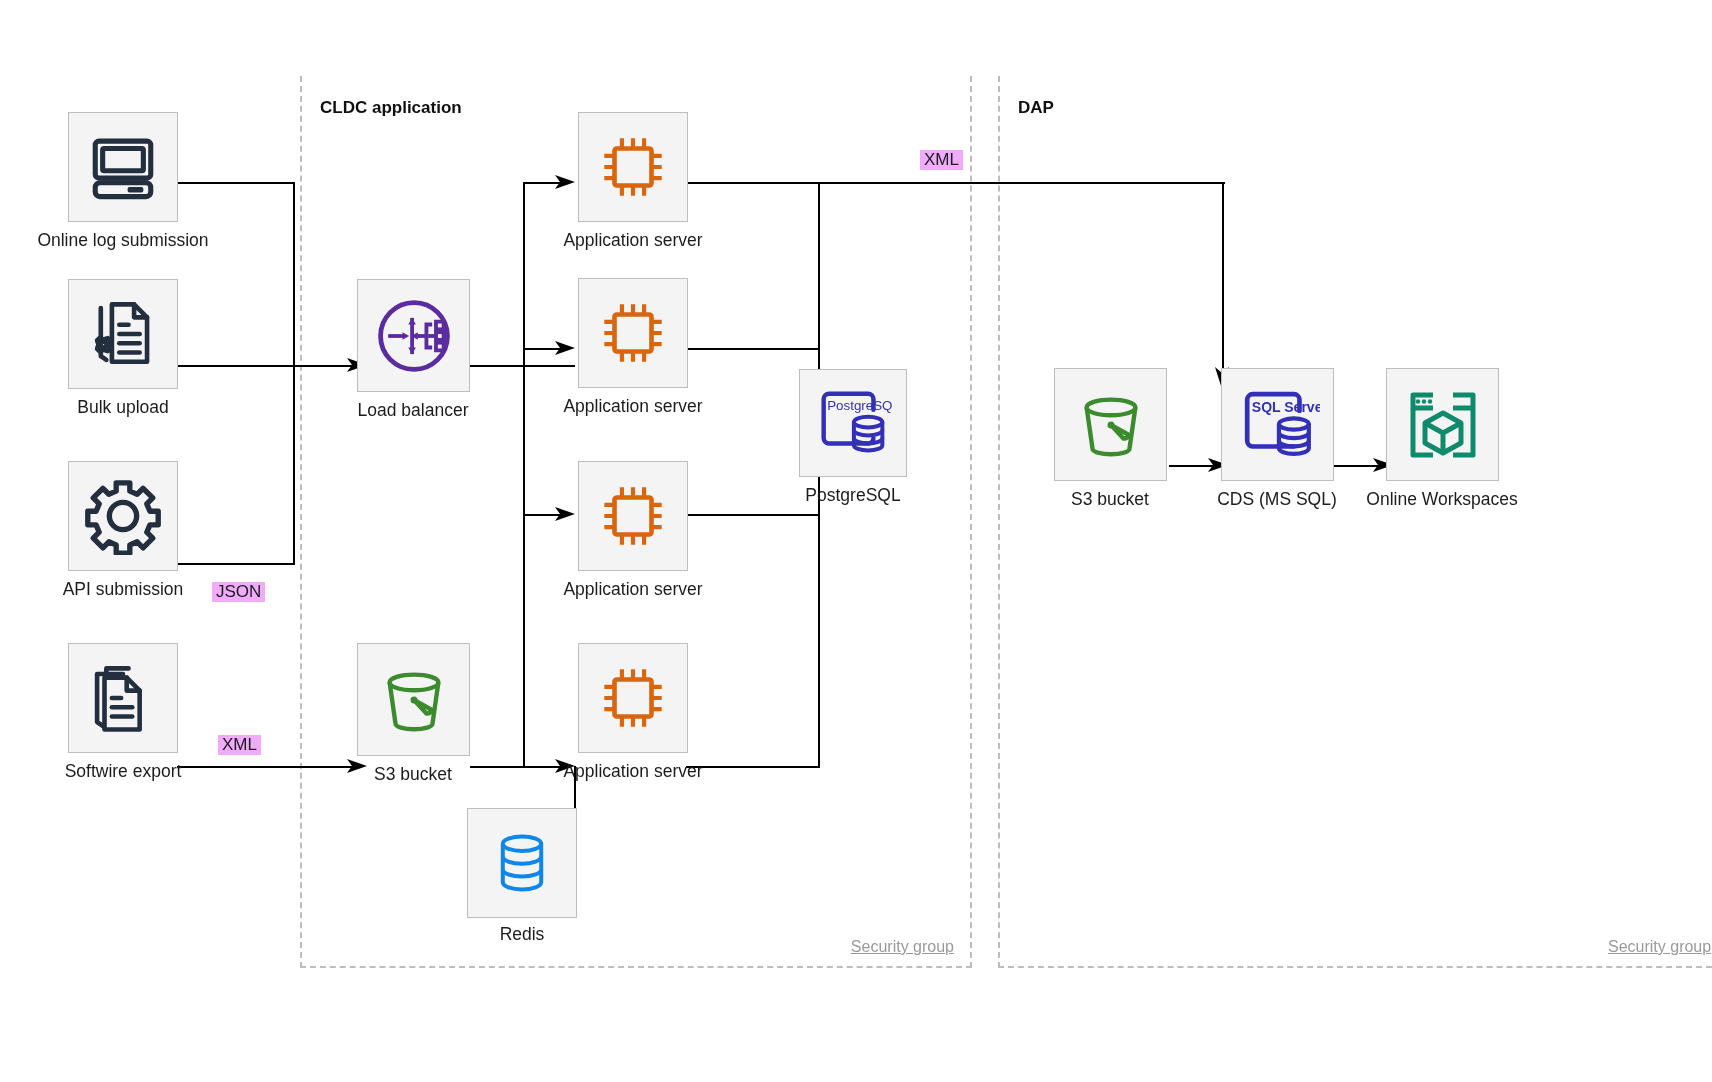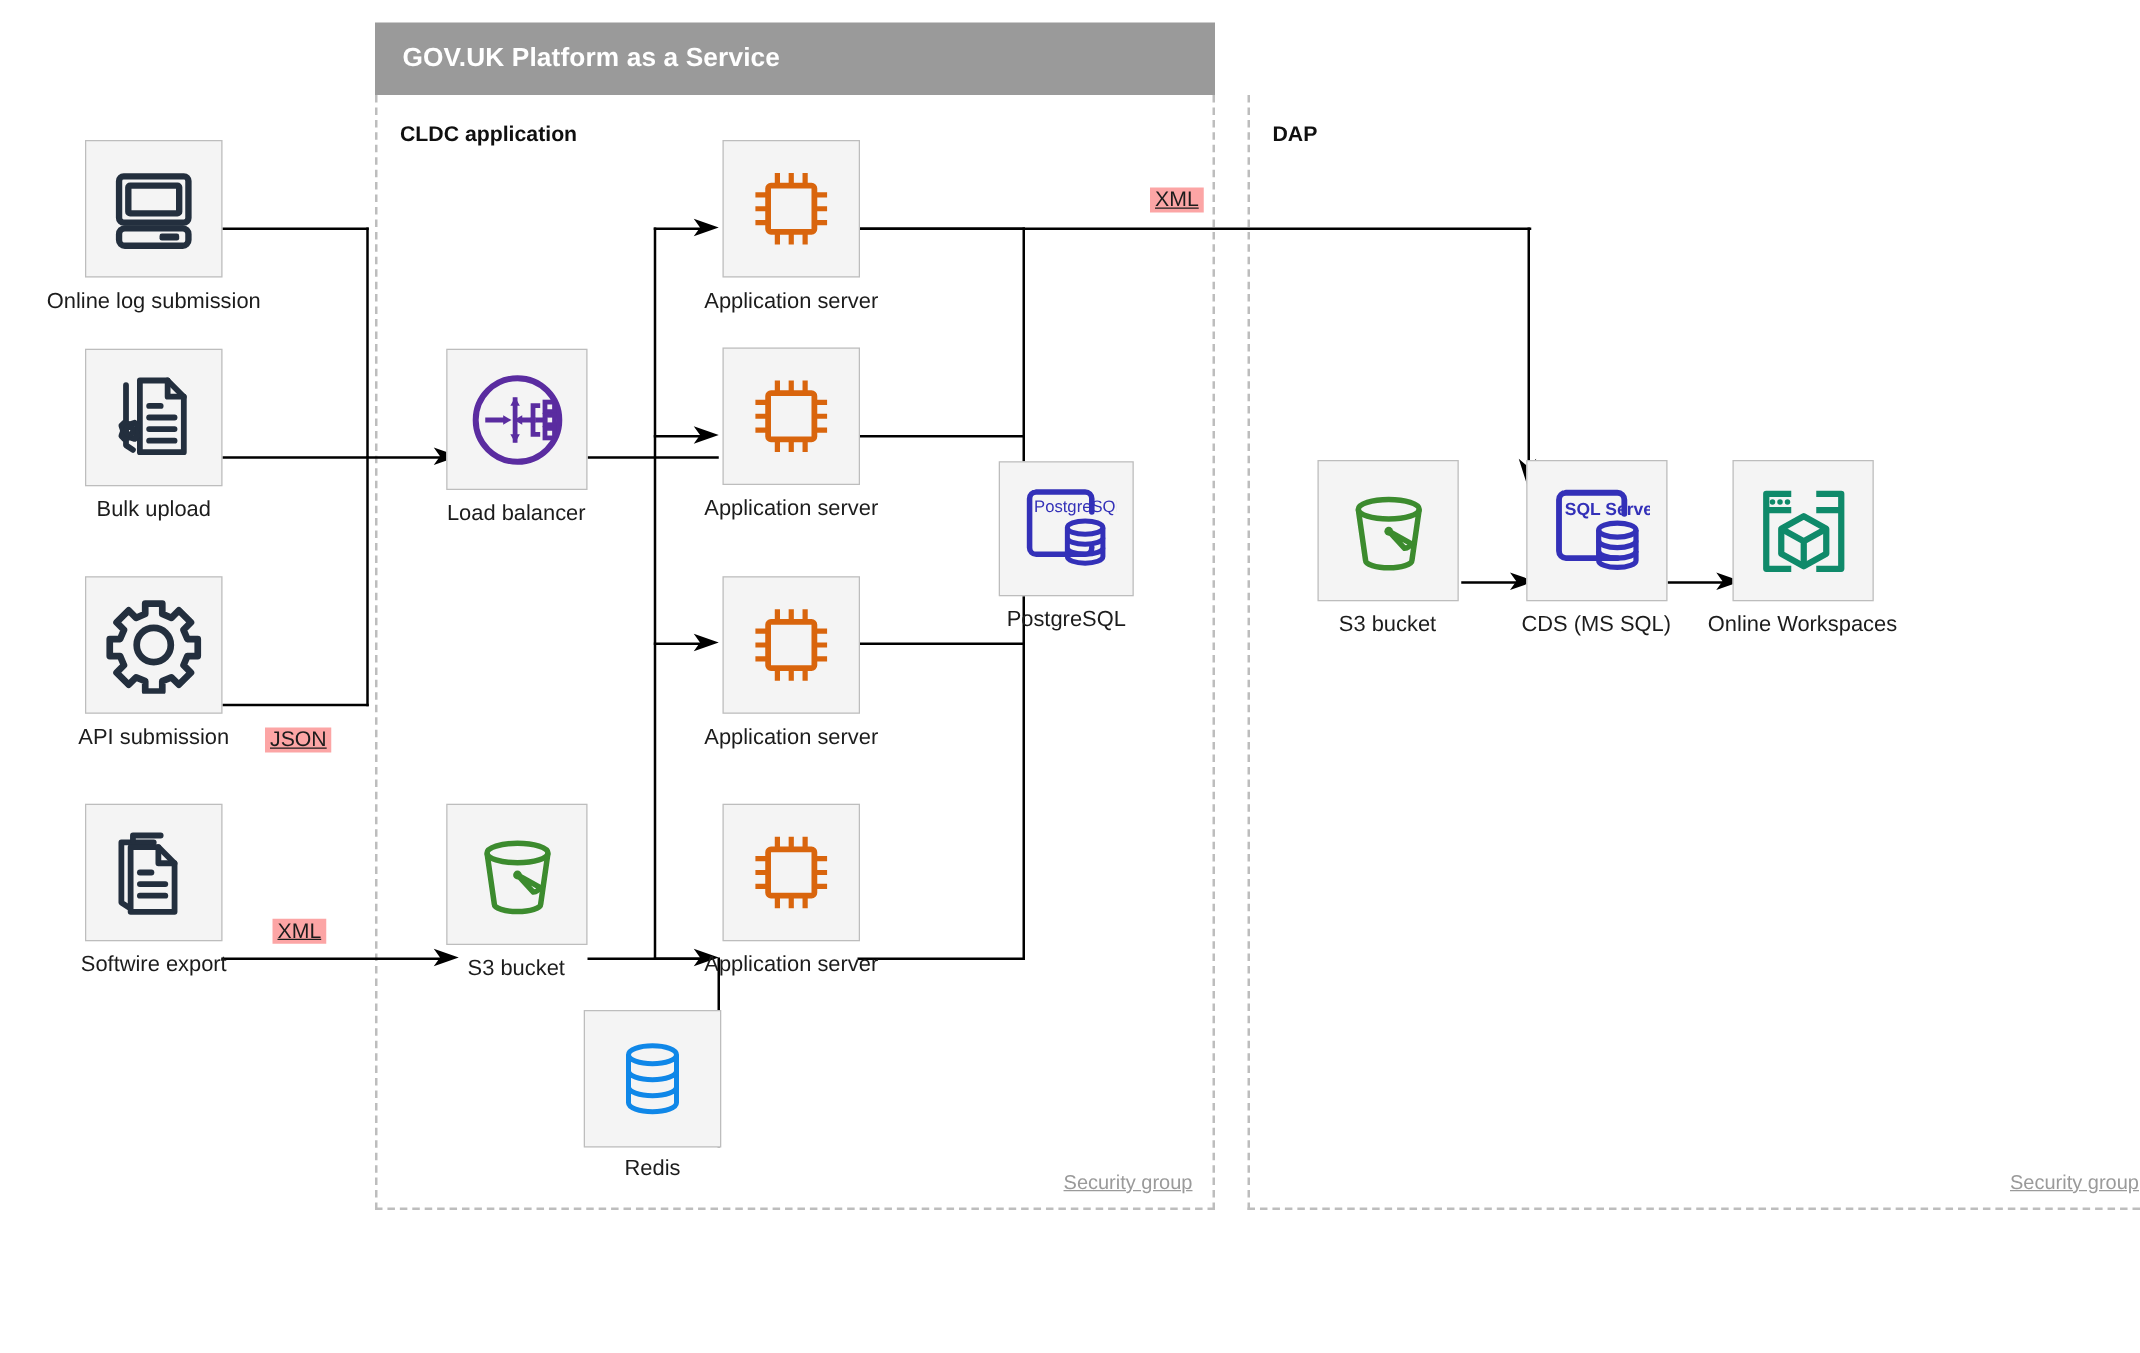--- a/index.html
+++ b/index.html
@@ -42,31 +42,30 @@
     position:absolute;width:260px;text-align:center;
     font-size:17.5px;color:#1c1c1c;white-space:nowrap;
   }
 
   
   .ln{position:absolute;background:#000000;}
   .lnh{height:2.4px;}
   .lnv{width:2.4px;}
   .edge-label{
     position:absolute;font-size:17px;color:#1c1c1c;white-space:nowrap;
-    background:#fca5a5;padding:0 4px;text-decoration:underline;
+    background:#f0abfc;padding:0 4px;
   }
   svg.arrow{position:absolute;overflow:visible;}
 </style>
 </head>
 <body>
 
 <div id="stage">
 
   <div class="group" style="left:300px;top:18px;width:672px;height:950px;">
-    <div class="group-header">GOV.UK Platform as a Service</div>
     <div class="group-body" style="top:58px;width:672px;height:892px;"></div>
     <div class="group-sub" style="left:20px;top:80px;text-align:right;">CLDC application</div>
     <div class="security-label" style="right:18px;bottom:12px;">Security group</div>
   </div>
 
   <div class="group" style="left:998px;top:18px;width:714px;height:950px;">
     <div class="group-body" style="top:58px;width:714px;height:892px;border-right:none;"></div>
     <div class="group-sub" style="left:20px;top:80px;">DAP</div>
     <div class="security-label" style="left:610px;bottom:12px;">Security group</div>
   </div>

